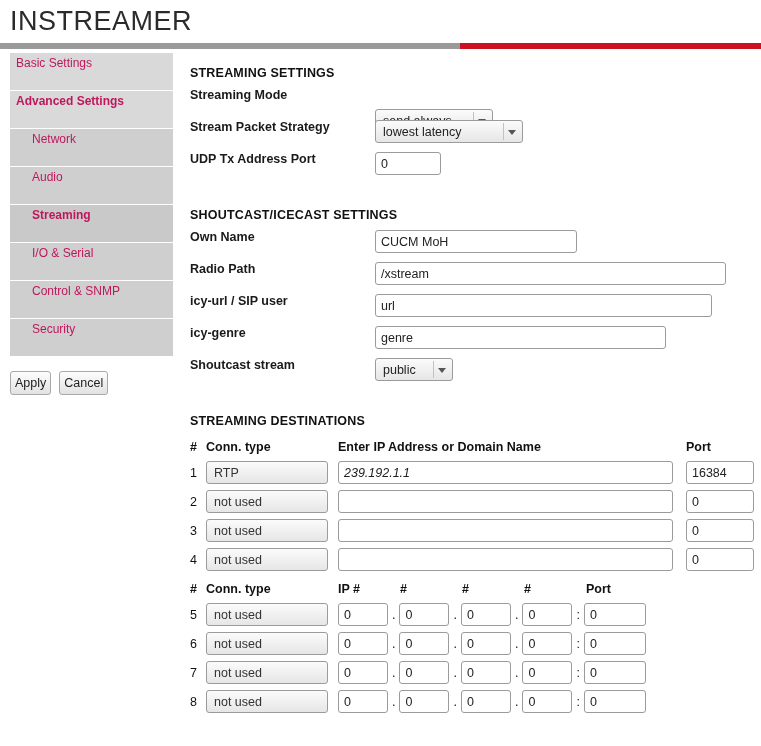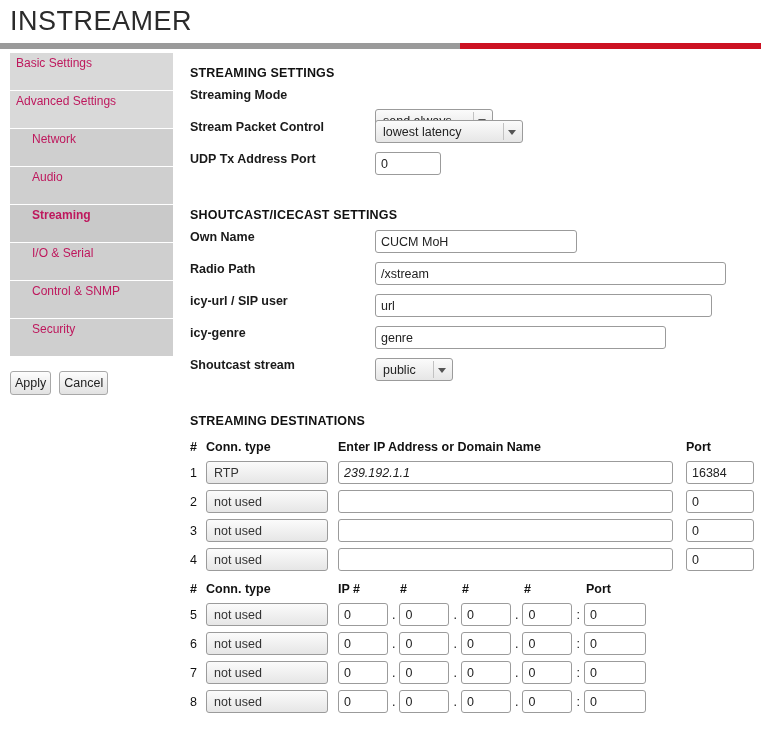--- a/index.html
+++ b/index.html
@@ -39,21 +39,21 @@
     height: 38px;
     line-height: 21px;
     font-size: 12px;
     color: #be185d;
     border-bottom: 1px solid #ffffff;
     padding-left: 6px;
     background: #d6d6d6;
     cursor: default;
   }
   .nav-item.level2 { padding-left: 22px; background: #cfcfcf; }
-  .nav-item.bold { font-weight: normal; }
+  .nav-item.bold { font-weight: bold; }
   .nav-item.header-row { background: #d9d9d9; }
   .nav-item.sel { background: #c9c9c9; font-weight: bold; }
 
   .btn-row {
     margin-top: 14px;
     display: flex;
     gap: 8px;
   }
   .btn {
     font-size: 12.5px;
@@ -229,21 +229,21 @@
       <div class="lbl">Streaming Mode</div>
       <div class="sel-box" style="width:118px;margin-top:21px;">
         <span>send always</span>
         <span class="divline"></span>
         <span class="arrow"></span>
       </div>
     </div>
 
 
     <div class="row">
-      <div class="lbl">Stream Packet Control</div>
+      <div class="lbl">Stream Packet Strategy</div>
       <div class="sel-box" style="width:148px;">
         <span>lowest latency</span>
         <span class="divline"></span>
         <span class="arrow"></span>
       </div>
     </div>
 
     <div class="row">
       <div class="lbl">UDP Tx Address Port</div>
       <input class="txt" style="width: 66px;" value="0">

